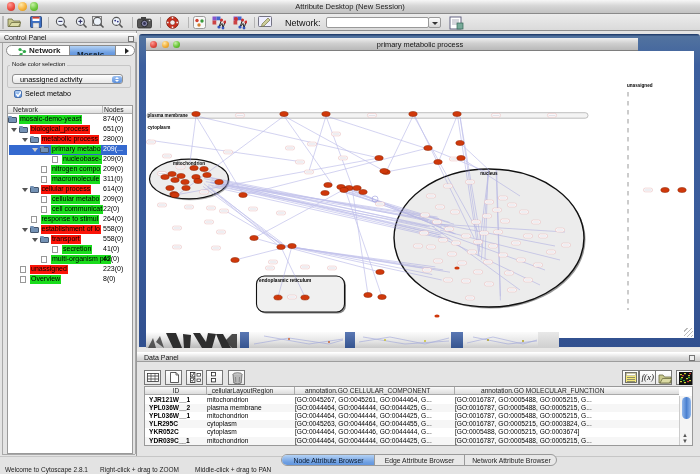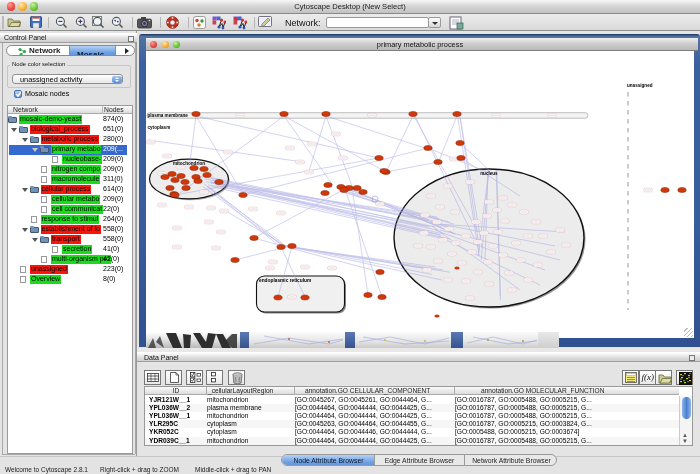--- a/index.html
+++ b/index.html
@@ -5,21 +5,21 @@
 .abs { position:absolute; }
 .tl { width:8.6px; height:8.6px; border-radius:50%; position:absolute; top:2.4px; }
 .grad-title { background:linear-gradient(#f7f7f7,#d6d6d6 45%,#c2c2c2); }
 .paneltitle { background:linear-gradient(#fdfdfd,#dcdcdc 60%,#cfcfcf); border-top:1px solid #fff; border-bottom:1px solid #9d9d9d; }
 </style></head><body>
 
 <div class="abs grad-title" style="left:0;top:0;width:700px;height:13.5px;border-bottom:1px solid #8a8a8a">
   <div class="tl" style="left:6.5px;background:radial-gradient(circle at 35% 30%,#ff9a94,#ec4d42 55%,#c2352b)"></div>
   <div class="tl" style="left:18px;background:radial-gradient(circle at 35% 30%,#ffe9a8,#f6b23c 55%,#d3920f)"></div>
   <div class="tl" style="left:29.7px;background:radial-gradient(circle at 35% 30%,#c6f0a4,#6fc93d 55%,#4ba313)"></div>
-  <div class="abs" style="left:0;width:700px;text-align:center;font-size:7.6px;line-height:13px;color:#222">Cytoscape Desktop (New Select)</div>
+  <div class="abs" style="left:0;width:700px;text-align:center;font-size:7.6px;line-height:13px;color:#222">Attribute Desktop (New Session)</div>
 </div>
 
 <div class="abs" style="left:0;top:13.5px;width:700px;height:17.5px;background:linear-gradient(#ececec,#dadada);border-bottom:1px solid #8f8f8f">
   <div class="abs" style="left:2px;top:2px;width:1px;height:13px;border-left:1px solid #bbb;border-right:1px solid #bbb"></div>
   <svg class="abs" style="left:7px;top:2.5px" width="14" height="12" xmlns="http://www.w3.org/2000/svg">
       <path d="M1 3 L5 3 L6.5 5 L13 5 L13 10.5 L1 10.5 Z" fill="#c9c98e" stroke="#6b6b40" stroke-width="0.8"></path>
       <path d="M2 10.5 L4.5 6.5 L13.8 6.5 L11.5 10.5 Z" fill="#dcdca5" stroke="#6b6b40" stroke-width="0.8"></path>
     </svg>
     <svg class="abs" style="left:30px;top:2.5px" width="12" height="12" xmlns="http://www.w3.org/2000/svg">
       <rect x="0.5" y="0.5" width="11" height="11" rx="1" fill="#3b6fc4" stroke="#1d3a70" stroke-width="0.8"></rect>
@@ -114,21 +114,21 @@
       <line x1="3" y1="4" x2="10" y2="4" stroke="#99a" stroke-width="0.8"></line>
       <line x1="3" y1="6" x2="10" y2="6" stroke="#99a" stroke-width="0.8"></line>
       <line x1="3" y1="8" x2="10" y2="8" stroke="#99a" stroke-width="0.8"></line>
       <rect x="8" y="7" width="6" height="6" fill="#7a9" stroke="#365" stroke-width="0.7"></rect>
     </svg>
 </div>
 
 <div class="abs" style="left:137px;top:31px;width:563px;height:425px;background:#e4e4e4"></div>
 
 <div class="abs" style="left:139px;top:34px;width:561px;height:313px;background:linear-gradient(#24406e 0,#24406e 1px,#52739f 2px,#3c5f9e 10%,#3a5c9c 60%,#31508f);border-radius:3px 3px 0 0">
-  <div class="abs" style="left:7px;top:3.5px;width:552px;height:13.5px;border-bottom:1px solid #7e7e7e;background:linear-gradient(#efefef,#cfcfcf 45%,#b9b9b9)">
+  <div class="abs" style="left:7px;top:3.5px;width:492px;height:13.5px;border-bottom:1px solid #7e7e7e;background:linear-gradient(#efefef,#cfcfcf 45%,#b9b9b9)">
     <div class="tl" style="left:4px;top:3px;width:7px;height:7px;background:radial-gradient(circle at 35% 30%,#ff9a94,#e04a40 55%,#b03028)"></div>
     <div class="tl" style="left:15.5px;top:3px;width:7px;height:7px;background:radial-gradient(circle at 35% 30%,#ffe9a8,#f2ae3a 55%,#cf8e0e)"></div>
     <div class="tl" style="left:26.5px;top:3px;width:7px;height:7px;background:radial-gradient(circle at 35% 30%,#c6f0a4,#68c438 55%,#459e10)"></div>
     <div class="abs" style="left:0;width:548px;text-align:center;font-size:7.4px;line-height:13px;color:#111">primary metabolic process</div>
   </div>
   <div class="abs" style="left:7px;top:17px;width:548px;height:287px;background:#fff;overflow:hidden">
     <svg width="548" height="281" viewBox="146 51 548 281" xmlns="http://www.w3.org/2000/svg">
         <rect x="147" y="112.7" width="441" height="5.5" rx="2.7" fill="#f4f4f4" stroke="#a5a5a5" stroke-width="0.7"></rect>
         <ellipse cx="190.2" cy="180.4" rx="39.5" ry="19.8" fill="#555" opacity="0.5"></ellipse>
         <ellipse cx="189" cy="179" rx="39.5" ry="19.8" fill="#ededed" stroke="#111" stroke-width="1.2"></ellipse>
@@ -544,21 +544,21 @@
       <div class="abs" style="left:2.6px;top:1.2px;width:0;height:0;border-left:2.2px solid transparent;border-right:2.2px solid transparent;border-bottom:2.4px solid #fff"></div>
       <div class="abs" style="left:2.6px;bottom:1.2px;width:0;height:0;border-left:2.2px solid transparent;border-right:2.2px solid transparent;border-top:2.4px solid #fff"></div>
     </div>
   </div>
 
   <div class="abs" style="left:14px;top:59px;width:8px;height:8px;background:linear-gradient(#b5d2f5,#5b8fdc);border:1px solid #4a72ae;border-radius:2px;overflow:hidden">
     <svg width="8" height="8" viewBox="0 0 8 8" style="position:absolute;left:0;top:-1px" xmlns="http://www.w3.org/2000/svg">
         <path d="M1.3 4 L3 6.2 L6.6 1.2" stroke="#fff" stroke-width="1.5" fill="none"></path>
       </svg>
   </div>
-  <div class="abs" style="left:25px;top:59px;font-size:7.2px;line-height:8px;color:#000">Mosaic nodes</div>
+  <div class="abs" style="left:25px;top:59px;font-size:7.2px;line-height:8px;color:#000">Select metabo</div>
 
   <div class="abs" style="left:7px;top:73.5px;width:126px;height:349.5px;background:#fff;border:1px solid #9a9a9a"></div>
   <div class="abs" style="left:8px;top:74.5px;width:124px;height:8.5px;background:linear-gradient(#fbfbfb,#ddd);border-bottom:1px solid #aaa">
     <div class="abs" style="left:5px;font-size:6.8px;line-height:8px;color:#222">Network</div>
     <div class="abs" style="left:94px;width:1px;height:8.5px;background:#bbb"></div>
     <div class="abs" style="left:96px;font-size:6.8px;line-height:8px;color:#222">Nodes</div>
   </div>
   <div style="position:absolute;left:0;top:83.5px;width:137px;height:10px">
       <div style="position:absolute;left:8.0px;top:2.6px;width:9px;height:6.2px;background:#7391b4;border:0.5px solid #44566e;border-radius:1px"></div>
       <div style="position:absolute;left:8.0px;top:1.4px;width:4px;height:2px;background:#7391b4;border-radius:1px 1px 0 0"></div>

